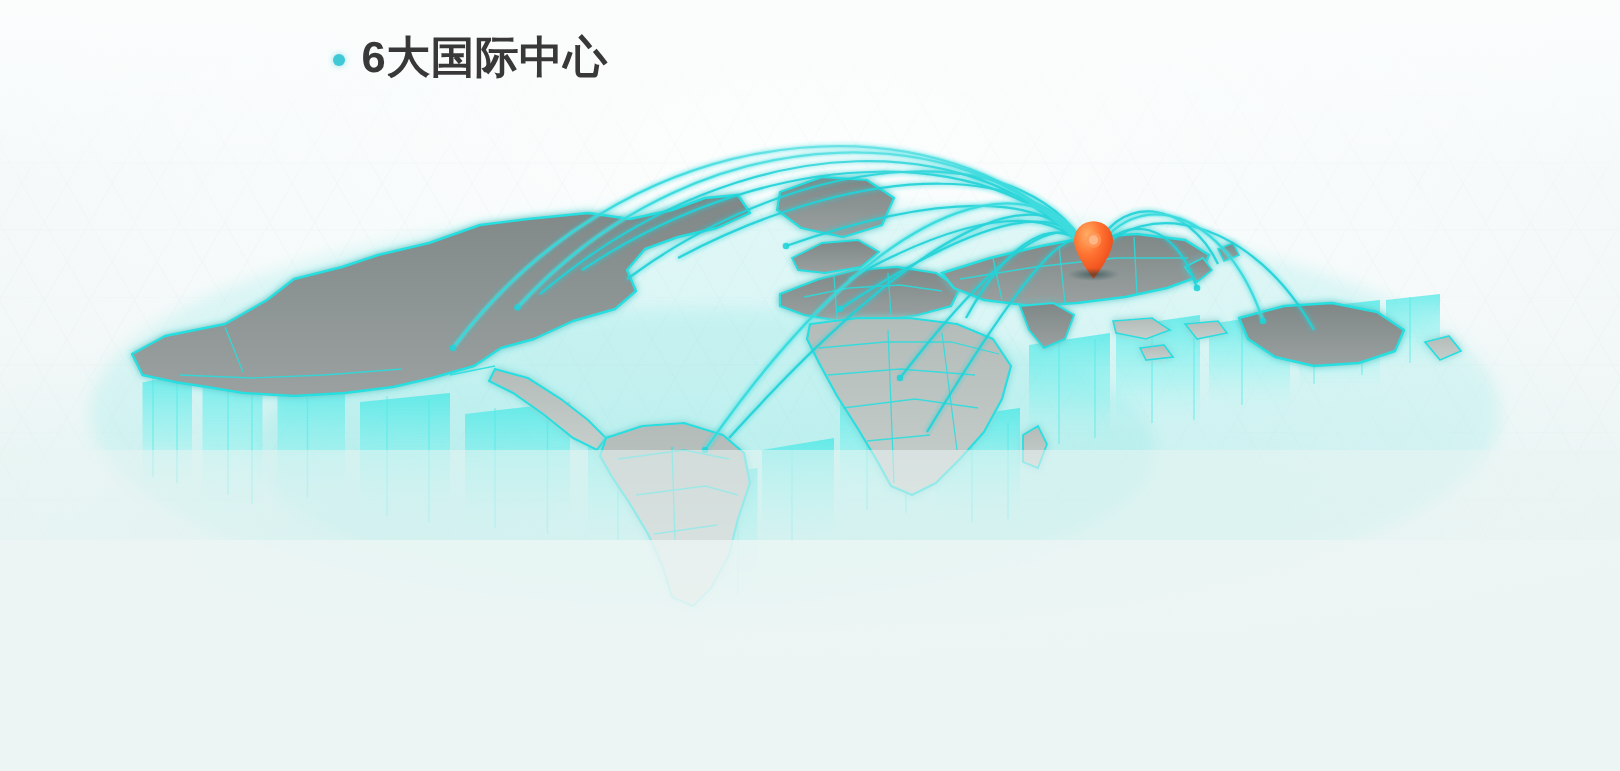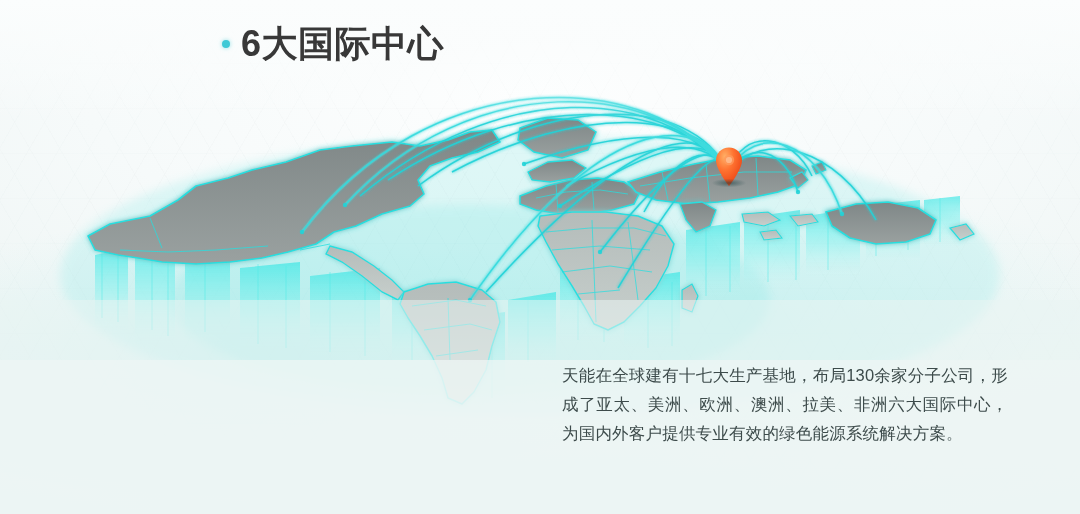--- a/index.html
+++ b/index.html
@@ -90,21 +90,21 @@
     gap: 11px;
   }
   .bullet {
     width: 8px; height: 8px;
     border-radius: 50%;
     background: #3fc9d6;
     flex: 0 0 auto;
     box-shadow: 0 0 4px rgba(63,201,214,.55);
   }
   .head-text {
-    font-size: 36px;
+    font-size: 29px;
     font-weight: 700;
     color: #383838;
     letter-spacing: .5px;
     white-space: nowrap;
     line-height: 1.1;
   }
 
   
   .para {
     position: absolute;
@@ -367,15 +367,14 @@
 
   <div class="top-wash"></div>
 
   <div class="headings">
     <div class="head-item">
       <span class="bullet"></span>
       <span class="head-text">6大国际中心</span>
     </div>
   </div>
 
-  <p class="para">天能在全球建有十七大生产基地，布局130余家分子公司，形成了亚太、美洲、欧洲、澳洲、拉美、非洲六大国际中心，为国内外客户提供专业有效的绿色能源系统解决方案。</p>
 
 </div>
 
 </body></html>

